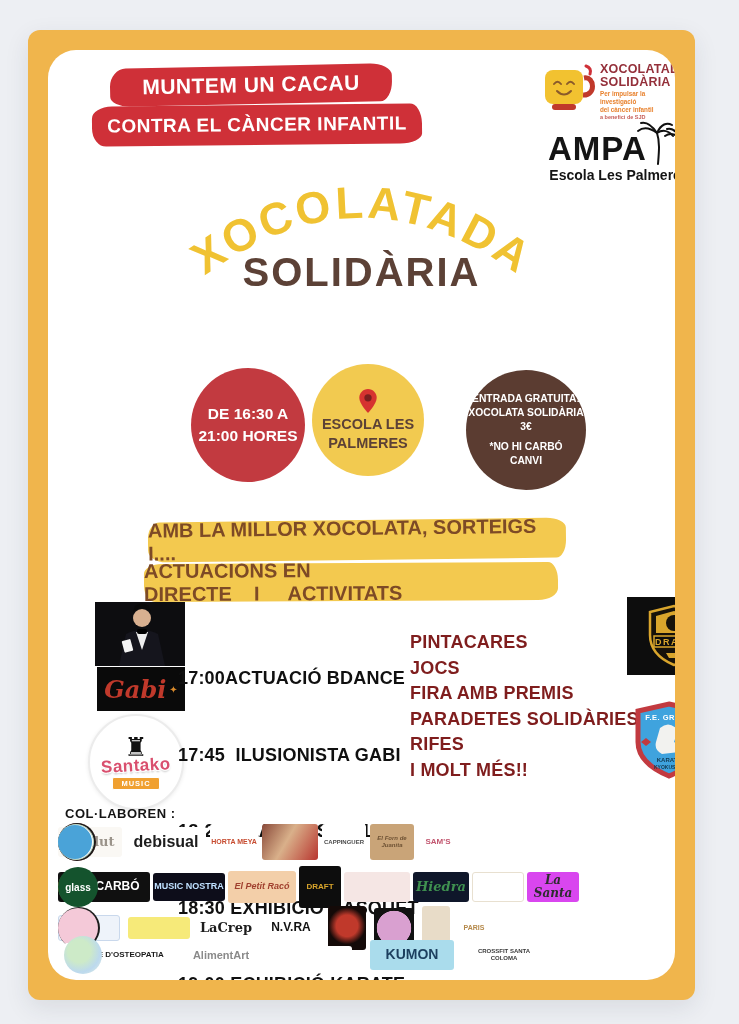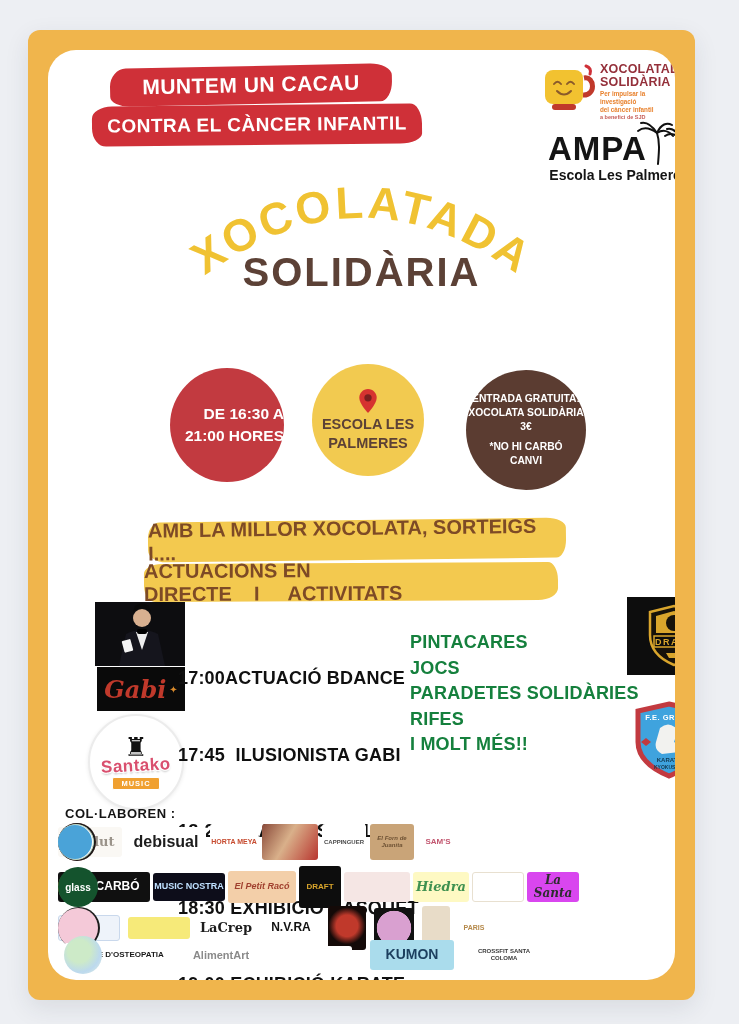--- a/index.html
+++ b/index.html
@@ -36,22 +36,22 @@
   .arch { position:absolute; left:122px; top:128px; }
   .subtitle { position:absolute; left:0; top:200px; width:100%; text-align:center;
               font-size:40px; font-weight:800; color:#5c4136; letter-spacing:2px; }
   .datepill { position:absolute; left:112px; top:258px; width:392px; height:47px; background:#c5333b;
               border-radius:18px; color:#fff; font-weight:700; font-size:25px; letter-spacing:.5px;
               display:flex; align-items:center; justify-content:center; }
 
   
   .circle { position:absolute; border-radius:50%; display:flex; flex-direction:column;
             align-items:center; justify-content:center; text-align:center; font-weight:700; }
-  .c-time { left:122px; top:318px; width:114px; height:114px; background:#c23a40; color:#fff;
-            font-size:15.5px; line-height:1.45;align-items:flex-end; }
+  .c-time { left:143px; top:318px; width:114px; height:114px; background:#c23a40; color:#fff;
+            font-size:15.5px; line-height:1.45; }
   .c-place { left:264px; top:314px; width:112px; height:112px; background:#f2ca50; color:#5c4136;
              font-size:14.5px; line-height:1.3; }
   .c-price { left:418px; top:320px; width:120px; height:120px; background:#5b3c31; color:#fff;
              font-size:10.3px; line-height:1.35; }
   .c-price .gap { height:6px; }
 
   
   .hl { position:absolute; background:#f3c94f; color:#7d4a26; font-weight:700;
         display:flex; align-items:center; justify-content:center; }
   .hl1 { left:100px; top:470px; width:418px; height:40px; font-size:20px;
@@ -74,21 +74,21 @@
   .santako .sname { font-weight:800; font-size:17px; color:#d94f6e; letter-spacing:.5px;
         text-shadow:-1px -1px 0 #fff,1px -1px 0 #fff,-1px 1px 0 #fff,1px 1px 0 #fff,0 2px 2px rgba(0,0,0,.25);
         transform:rotate(-3deg); margin-top:-4px; }
   .santako .smusic { background:#f0a030; color:#fff; font-weight:700; font-size:7.5px;
         padding:1px 8px; border-radius:2px; border:1px solid #fff; margin-top:1px; letter-spacing:1px; }
 
   
   .schedule { position:absolute; left:130px; top:565px; font-size:18px; font-weight:700;
               color:#101010; line-height:25.5px; letter-spacing:.2px; white-space:pre; }
   .activities { position:absolute; left:362px; top:580px; font-size:18px; font-weight:700;
-                color:#15803d; line-height:25.5px; letter-spacing:.2px; }
+                color:#7f1d1d; line-height:25.5px; letter-spacing:.2px; }
 
   
   .draftbox { position:absolute; left:579px; top:547px; width:93px; height:78px; background:#0d0d0d;
               display:flex; align-items:center; justify-content:center; }
   .granabox { position:absolute; left:576px; top:650px; width:90px; height:80px;
               display:flex; align-items:center; justify-content:center; }
 
   
   .collab { position:absolute; left:17px; top:756px; font-size:13px; font-weight:800;
             color:#141414; letter-spacing:.5px; }
@@ -219,20 +219,21 @@
         <div>18:20 PILAR CASTELLS</div>
         <div>18:30 EXHIBICIÓ BÀSQUET</div>
         <div>19:00 ECHIBICIÓ KARATE</div>
         
         
       </div>
 
       <div class="activities">
         <div>PINTACARES</div>
         <div>JOCS</div>
+        <div>FIRA AMB PREMIS</div>
         <div>PARADETES SOLIDÀRIES</div>
         <div>RIFES</div>
         <div>I MOLT MÉS!!</div>
       </div>
 
       <div class="draftbox">
         <svg width="64" height="66" viewBox="0 0 64 66">
           <path d="M32 3 L56 9 V32 Q56 52 32 62 Q8 52 8 32 V9 Z" fill="#17120a" stroke="#d9a52c" stroke-width="2.5"></path>
           <path d="M32 8 L50 13 V30 H14 V13 Z" fill="#d9a52c"></path>
           <circle cx="32" cy="20" r="8" fill="#17120a"></circle>
@@ -269,21 +270,21 @@
           <div class="slogo" style="background: rgb(255, 255, 255); color: rgb(194, 86, 111); width: 40px; height: 36px; font-size: 8px;">SAM'S</div>
         </div>
       <div class="srow r1">
           <div class="slogo" style="background: rgb(16, 16, 16); color: rgb(255, 255, 255); width: 92px; height: 30px; font-size: 12px;">TOT CARBÓ</div>
           <div class="slogo circle" style="background: rgb(232, 145, 63); color: rgb(255, 255, 255); width: 34px; height: 34px; font-size: 8px;"></div>
           <div class="slogo" style="background: rgb(13, 13, 26); color: rgb(191, 224, 255); width: 72px; height: 28px; font-size: 9px;">MUSIC NOSTRA</div>
           <div class="slogo circle" style="background: #14532d; color: rgb(255, 255, 255); width: 40px; height: 40px; font-size: 10px;">glass</div>
           <div class="slogo italic" style="background: rgb(243, 207, 169); color: rgb(160, 64, 46); width: 68px; height: 32px; font-size: 9px;">El Petit Racó</div>
           <div class="slogo" style="background: rgb(13, 13, 13); color: rgb(217, 165, 44); width: 42px; height: 42px; font-size: 8px;">DRAFT</div>
           <div class="slogo" style="background: rgb(245, 230, 228); color: rgb(192, 143, 150); width: 66px; height: 30px; font-size: 6px;"></div>
-          <div class="slogo italic serif" style="background: #fef9c3; color: rgb(63, 145, 80); width: 56px; height: 30px; font-size: 13px;">Hiedra</div>
+          <div class="slogo italic serif" style="background: #0f172a; color: rgb(63, 145, 80); width: 56px; height: 30px; font-size: 13px;">Hiedra</div>
           <div class="slogo" style="background: rgb(255, 255, 255); color: rgb(168, 144, 106); width: 52px; height: 30px; font-size: 6px; border: 1px solid rgb(232, 224, 208);"></div>
           <div class="slogo italic serif" style="background: #d946ef; color: rgb(45, 45, 45); width: 52px; height: 30px; font-size: 12px;">La Santa</div>
         </div>
       <div class="srow r2">
           <div class="slogo italic" style="background: rgb(238, 243, 250); color: rgb(58, 109, 181); width: 62px; height: 26px; font-size: 9px; border: 1px solid rgb(201, 216, 236);"></div>
           <div class="slogo" style="background: rgb(246, 234, 121); color: rgb(192, 85, 85); width: 62px; height: 22px; font-size: 6px;"></div>
           <div class="slogo serif" style="background: rgb(255, 255, 255); color: rgb(29, 29, 29); width: 56px; height: 26px; font-size: 13px;">LaCrep</div>
           <div class="slogo" style="background: rgb(255, 255, 255); color: rgb(17, 17, 17); width: 58px; height: 26px; font-size: 12px;">N.V.RA</div>
           <div class="slogo circle" style="background: rgb(28, 28, 28); color: rgb(232, 227, 216); width: 42px; height: 42px; font-size: 7px;"></div>
           <div class="slogo" style="background: radial-gradient(circle at 50% 45%, rgb(192, 57, 43) 0px, rgb(192, 57, 43) 35%, rgb(20, 10, 8) 60%); color: rgb(255, 255, 255); width: 38px; height: 44px; font-size: 8px;"></div>

